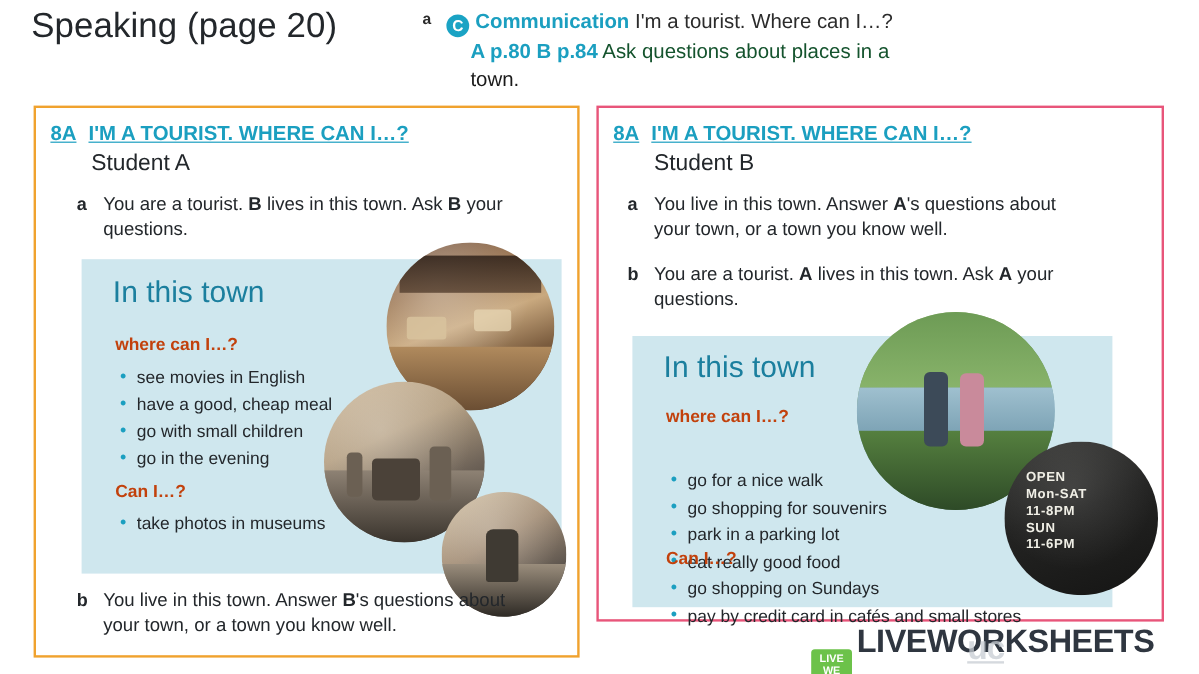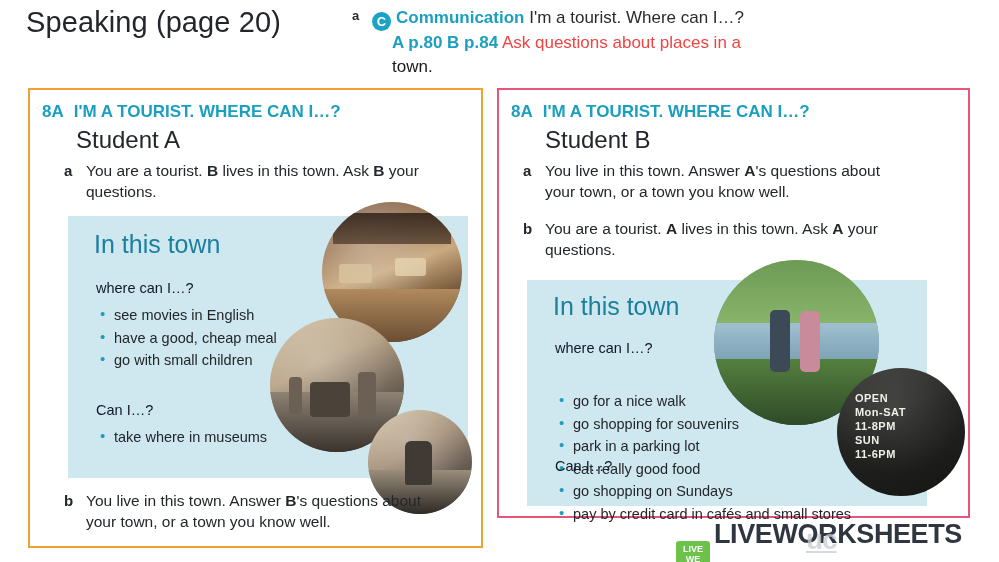--- a/index.html
+++ b/index.html
@@ -28,63 +28,64 @@
   #comm-line2 { position:absolute; left:392px; top:33px; font-size:17px; white-space:nowrap; }
   #comm-line3 { position:absolute; left:392px; top:57px; font-size:17px; white-space:nowrap; }
   .c-badge {
     display:inline-block; width:19px; height:19px; border-radius:50%;
     background:#1aa3c4; color:#ffffff; font-size:13px; font-weight:700;
     text-align:center; line-height:19px; vertical-align:-3px; margin-right:5px;
   }
   .comm-word { color:#1b9fc0; font-weight:700; }
   .comm-rest { color:#2b2b2b; }
   .ab-ref { color:#1b9fc0; font-weight:700; }
-  .ask-rest { color:#ef4444; }
+  .ask-rest { color:#14532d; }
 
   
   .panel {
     position:absolute; background:#ffffff;
   }
   #panel-a {
     left:28px; top:88px; width:455px; height:460px;
     border:2px solid #f0a22e;
   }
   #panel-b {
     left:497px; top:88px; width:473px; height:430px;
     border:2px solid #e8557a;
   }
 
   .panel-head {
     position:absolute; left:12px; top:12px;
     font-size:17px; font-weight:700; color:#1b9fc0;
     white-space:nowrap;
+    text-decoration:underline;
   }
   .panel-num { margin-right:10px; }
   .student-label {
     position:absolute; left:46px; top:36px;
-    font-size:24px; color:#23272b;
+    font-size:19px; color:#23272b;
   }
 
   .para { position:absolute; font-size:15.5px; color:#23272b; line-height:21px; }
   .para .marker {
     position:absolute; left:-22px; top:0; font-weight:700; font-size:15px; color:#23272b;
   }
   .bold-ref { font-weight:700; }
 
   
   .bluebox { position:absolute; background:#cfe7ee; }
   #bluebox-a { left:38px; top:126px; width:400px; height:262px; }
   #bluebox-b { left:28px; top:190px; width:400px; height:226px; }
 
   .box-title {
     position:absolute; font-family:"Liberation Sans", sans-serif;
     font-size:25px; color:#1b7f9e; font-weight:400;
   }
   .box-sub {
-    position:absolute; font-size:14.5px; font-weight:400; color:#0f172a;
+    position:absolute; font-size:14.5px; font-weight:700; color:#c2410c;
   }
   .bullets { position:absolute; }
   .bullet {
     font-size:14.5px; color:#23272b; line-height:22.5px; white-space:nowrap;
     padding-left:16px; position:relative;
   }
   .bullet::before {
     content:"•"; position:absolute; left:2px; top:-1px; color:#1b9fc0; font-size:15px;
   }
 
@@ -139,24 +140,25 @@
     <div>questions.</div>
   </div>
 
   <div class="bluebox" id="bluebox-a">
     <div class="box-title" style="left:26px; top:14px;">In this town</div>
     <div class="box-sub" style="left:28px; top:64px;">where can I…?</div>
     <div class="bullets" style="left:30px; top:88px;">
       <div class="bullet">see movies in English</div>
       <div class="bullet">have a good, cheap meal</div>
       <div class="bullet">go with small children</div>
+      <div class="bullet">go in the evening</div>
     </div>
     <div class="box-sub" style="left:28px; top:186px;">Can I…?</div>
     <div class="bullets" style="left:30px; top:210px;">
-      <div class="bullet">take where in museums</div>
+      <div class="bullet">take photos in museums</div>
     </div>
   </div>
 
   <div class="circ" style="left:292px; top:112px; width:140px; height:140px;
        background:
         radial-gradient(circle at 30% 25%, rgba(255,255,255,0.35), rgba(0,0,0,0) 55%),
         linear-gradient(160deg,#6d4a35 0%,#9d7752 28%,#c9a97f 48%,#7b5c3e 70%,#3b2a1e 100%);">
     <div style="position:absolute;left:0;top:62%;width:100%;height:38%;background:linear-gradient(180deg,#b08a5d,#6b4e33);"></div>
     <div style="position:absolute;left:12%;top:44%;width:24%;height:14%;background:#d8c39e;border-radius:3px;opacity:.85;"></div>
     <div style="position:absolute;left:52%;top:40%;width:22%;height:13%;background:#e5d3b0;border-radius:3px;opacity:.8;"></div>

